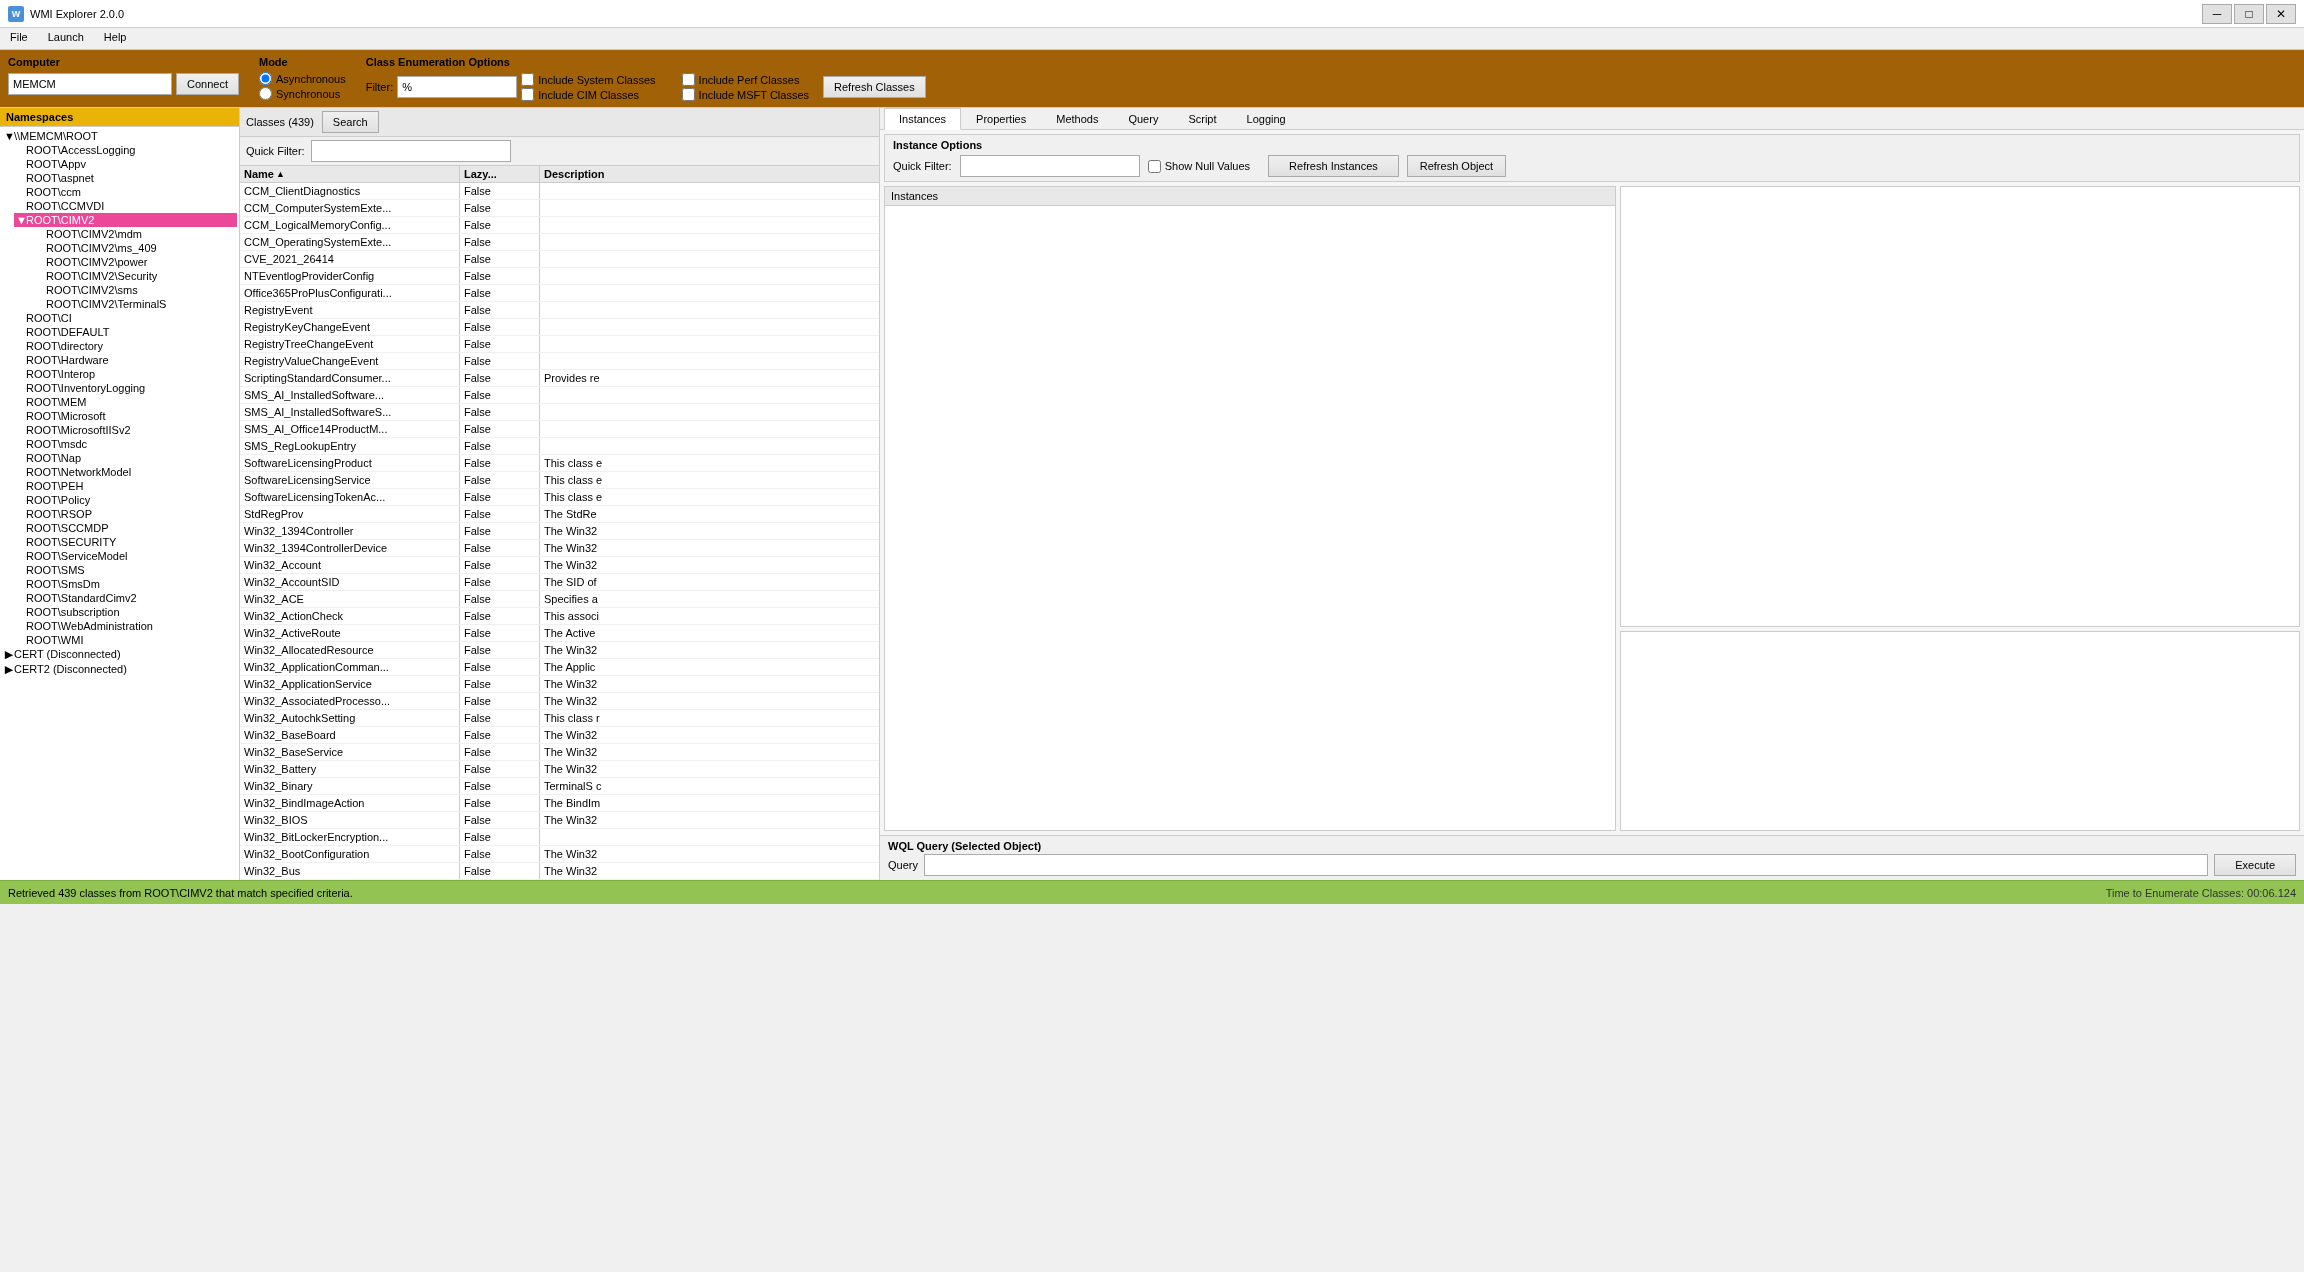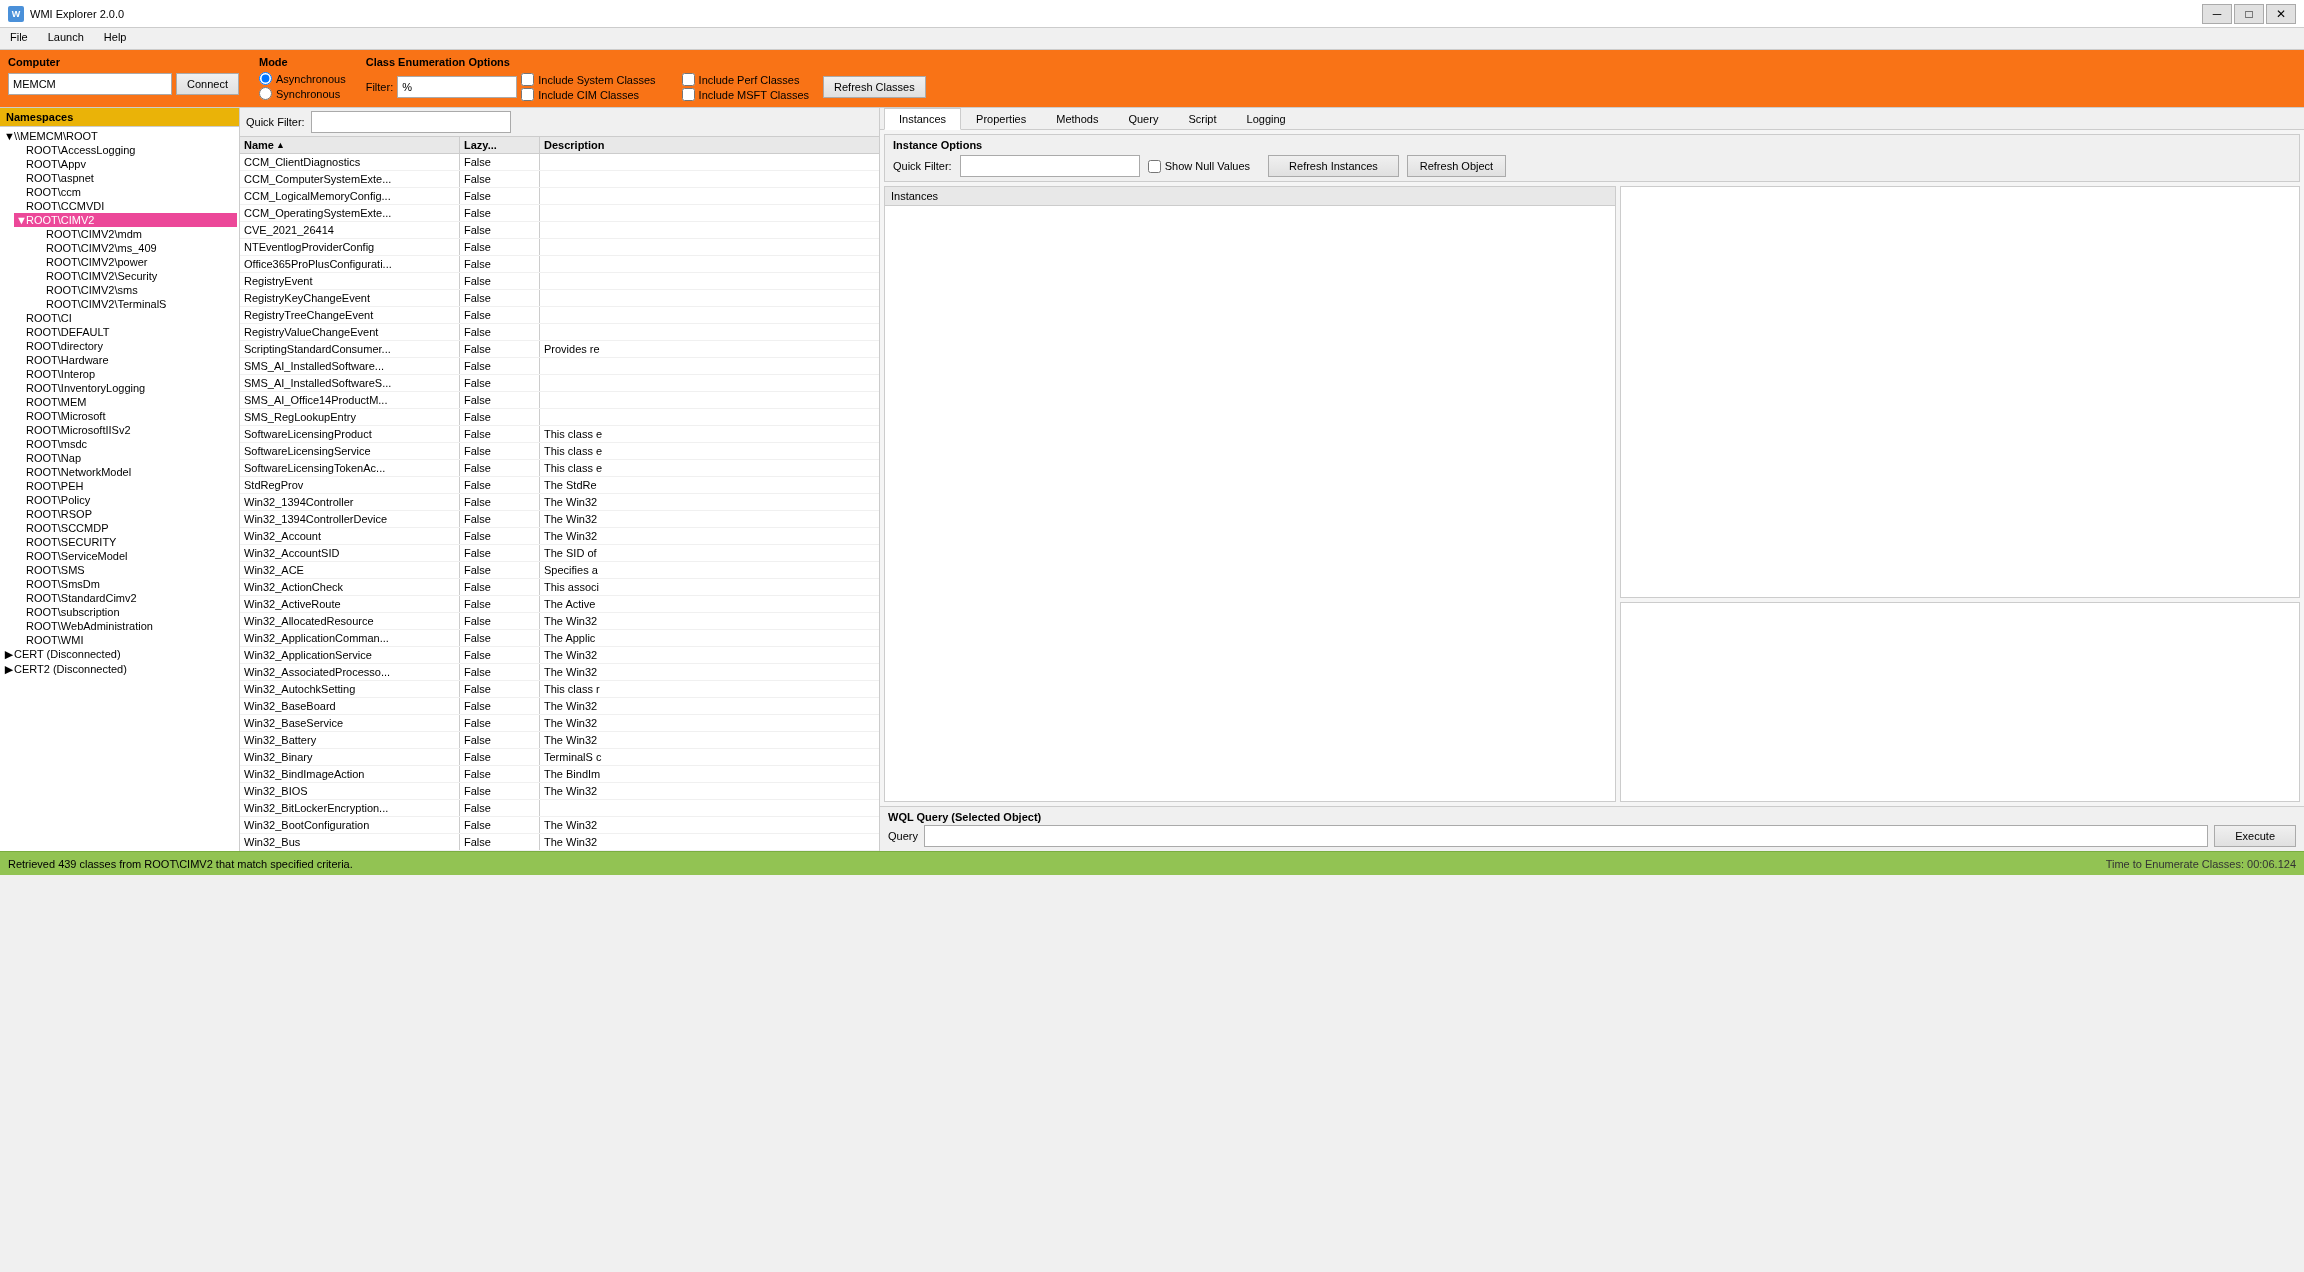--- a/index.html
+++ b/index.html
@@ -56,21 +56,21 @@
     .menu-item {
       padding: 1px 6px;
       cursor: pointer;
       font-size: 11px;
     }
     .top-section {
       display: flex;
       padding: 6px 8px;
       gap: 20px;
       border-bottom: 1px solid #ccc;
-      background: #f97316;
+      background: #a16207;
       align-items: flex-start;
     }
     .computer-section { display: flex; flex-direction: column; gap: 3px; }
     .section-label { font-size: 11px; font-weight: bold; margin-bottom: 2px; }
     .computer-input-row { display: flex; gap: 4px; align-items: center; }
     .text-input {
       border: 1px solid #aaa;
       padding: 2px 4px;
       font-size: 11px;
       background: white;
@@ -459,20 +459,24 @@
       </div>
       <div class="tree-indent">
         <div class="tree-node"><span class="tree-expand"> </span>ROOT\WMI</div>
       </div>
       <div class="tree-node" style="padding-left:2px"><span class="tree-expand">▶</span>CERT (Disconnected)</div>
       <div class="tree-node" style="padding-left:2px"><span class="tree-expand">▶</span>CERT2 (Disconnected)</div>
     </div>
   </div>
 
   <div class="classes-panel">
+    <div class="classes-header">
+      <span>Classes (439)</span>
+      <button class="button">Search</button>
+    </div>
     <div class="classes-filter-row">
       <span>Quick Filter:</span>
       <input type="text" class="text-input" style="width: 200px;">
     </div>
     <div style="display:flex; background:#e8e8e8; border-bottom:1px solid #ccc;">
       <div class="col-name" style="display:flex;align-items:center;gap:2px;">
         <span>Name</span>
         <span style="font-size:9px;">▲</span>
       </div>
       <div class="col-lazy">Lazy...</div>

